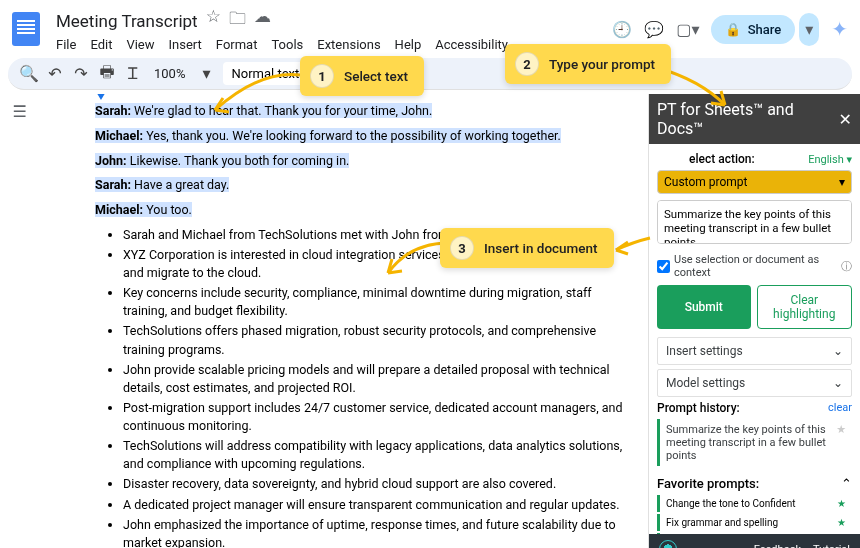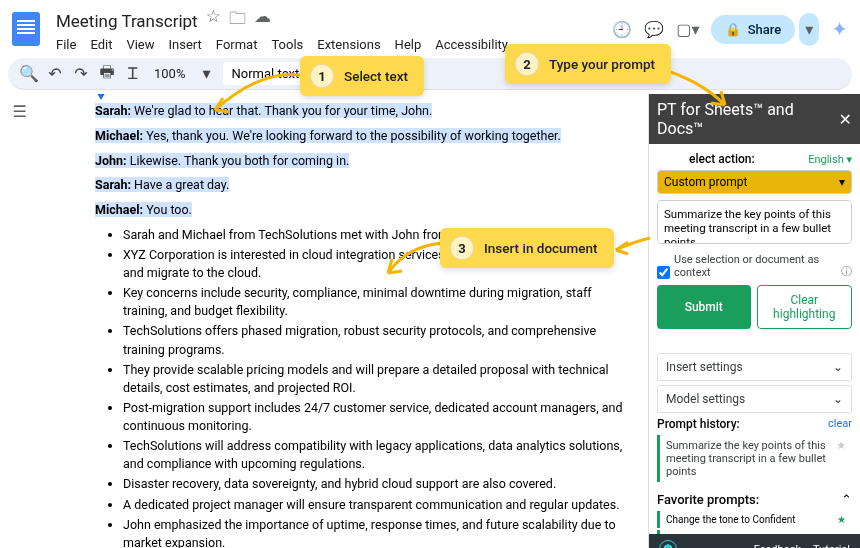--- a/index.html
+++ b/index.html
@@ -29,22 +29,22 @@
 .transcript-line b { font-weight: bold; }
 .bullets { list-style: disc; padding-left: 28px; margin-top: 4px; }
 .bullets li { margin-bottom: 2px; font-size: 12.5px; line-height: 1.45; }
 .sidebar { width: 212px; background: #fff; border-left: 1px solid #e0e0e0; display: flex; flex-direction: column; font-size: 12px; }
 .sidebar-header { background: #404040; color: #fff; padding: 6px 8px; display: flex; align-items: center; justify-content: flex-end; font-size: 16px; }
 .sidebar-body { padding: 8px; flex: 1; overflow: hidden; }
 .action-row { display: flex; justify-content: space-between; align-items: center; font-size: 12px; margin-bottom: 4px; }
 .lang { color: #1a9e5c; font-size: 11px; }
 .action-select { width: 100%; border: 1px solid #ccc; border-radius: 4px; padding: 4px 6px; font-size: 12px; background: #eab308; margin-bottom: 6px; display: flex; justify-content: space-between; }
 .prompt-box { width: 100%; border: 1px solid #ccc; border-radius: 4px; padding: 6px; font-size: 11.5px; resize: none; height: 44px; margin-bottom: 6px; }
-.checkbox-row { display: flex; align-items: flex-end; gap: 4px; font-size: 11px; margin-bottom: 6px; color: #3c4043; }
-.btn-row { display: flex; gap: 6px; margin-bottom: 24px; }
+.checkbox-row { display: flex; align-items: center; gap: 4px; font-size: 11px; margin-bottom: 6px; color: #3c4043; }
+.btn-row { display: flex; gap: 6px; margin-bottom: 8px; }
 .submit-btn { flex: 1; background: #1a9e5c; color: #fff; border: none; padding: 7px; border-radius: 4px; font-size: 12px; font-weight: 500; }
 .clear-btn { flex: 1; background: #fff; border: 1px solid #1a9e5c; color: #1a9e5c; padding: 7px; border-radius: 4px; font-size: 12px; }
 .settings-row { border: 1px solid #e0e0e0; border-radius: 2px; padding: 6px 8px; font-size: 12px; margin-bottom: 4px; display: flex; justify-content: space-between; color: #3c4043; }
 .free-note { font-size: 10.5px; color: #5f6368; margin: 4px 0 8px; }
 .history-header { display: flex; justify-content: space-between; font-size: 12px; font-weight: 500; margin-bottom: 4px; }
 .clear-link { color: #1a73e8; font-weight: 400; font-size: 11px; }
 .history-item { border-left: 3px solid #1a9e5c; padding: 4px 6px; font-size: 11px; color: #3c4043; display: flex; justify-content: space-between; gap: 4px; margin-bottom: 8px; }
 .star { color: #ccc; }
 .fav-header { display: flex; justify-content: space-between; font-size: 13px; font-weight: 500; margin: 10px 0 4px; }
 .fav-item { border-left: 3px solid #1a9e5c; padding: 3px 6px; font-size: 10px; display: flex; justify-content: space-between; margin-bottom: 2px; }
@@ -124,21 +124,21 @@
         <div class="transcript-line"><span class="highlighted"><b>Michael:</b> Yes, thank you. We're looking forward to the possibility of working together.</span></div>
         <div class="transcript-line"><span class="highlighted"><b>John:</b> Likewise. Thank you both for coming in.</span></div>
         <div class="transcript-line"><span class="highlighted"><b>Sarah:</b> Have a great day.</span></div>
         <div class="transcript-line"><span class="highlighted"><b>Michael:</b> You too.</span></div>
       </div>
     <ul class="bullets" id="bullets-container">
         <li>Sarah and Michael from TechSolutions met with John from XYZ C...                                collaboration.</li>
         <li>XYZ Corporation is interested in cloud integration services to consolidate their systems and migrate to the cloud.</li>
         <li>Key concerns include security, compliance, minimal downtime during migration, staff training, and budget flexibility.</li>
         <li>TechSolutions offers phased migration, robust security protocols, and comprehensive training programs.</li>
-        <li>They provide scalable pricing models and will prepare a detailed proposal with technical details, cost estimates, and projected ROI.</li>
+        <li>John provide scalable pricing models and will prepare a detailed proposal with technical details, cost estimates, and projected ROI.</li>
         <li>Post-migration support includes 24/7 customer service, dedicated account managers, and continuous monitoring.</li>
         <li>TechSolutions will address compatibility with legacy applications, data analytics solutions, and compliance with upcoming regulations.</li>
         <li>Disaster recovery, data sovereignty, and hybrid cloud support are also covered.</li>
         <li>A dedicated project manager will ensure transparent communication and regular updates.</li>
         <li>John emphasized the importance of uptime, response times, and future scalability due to market expansion.</li>
       </ul>
   </div>
 
   <div class="sidebar">
     <div class="sidebar-header">

